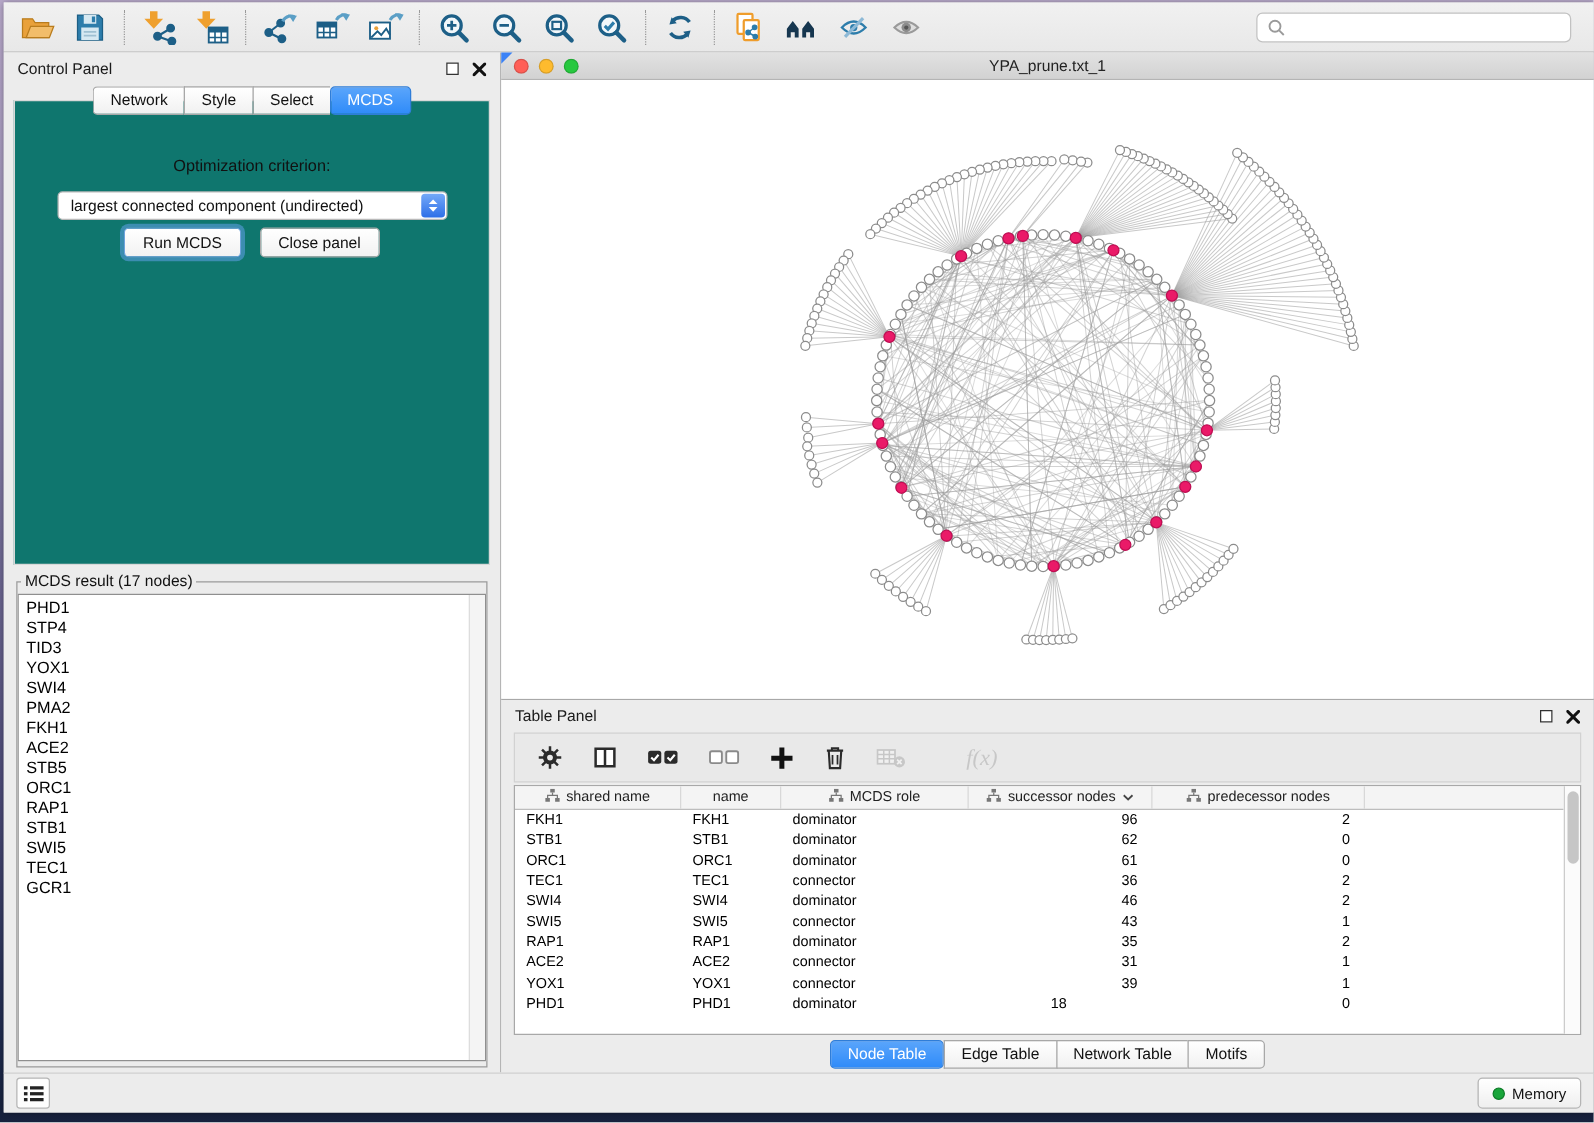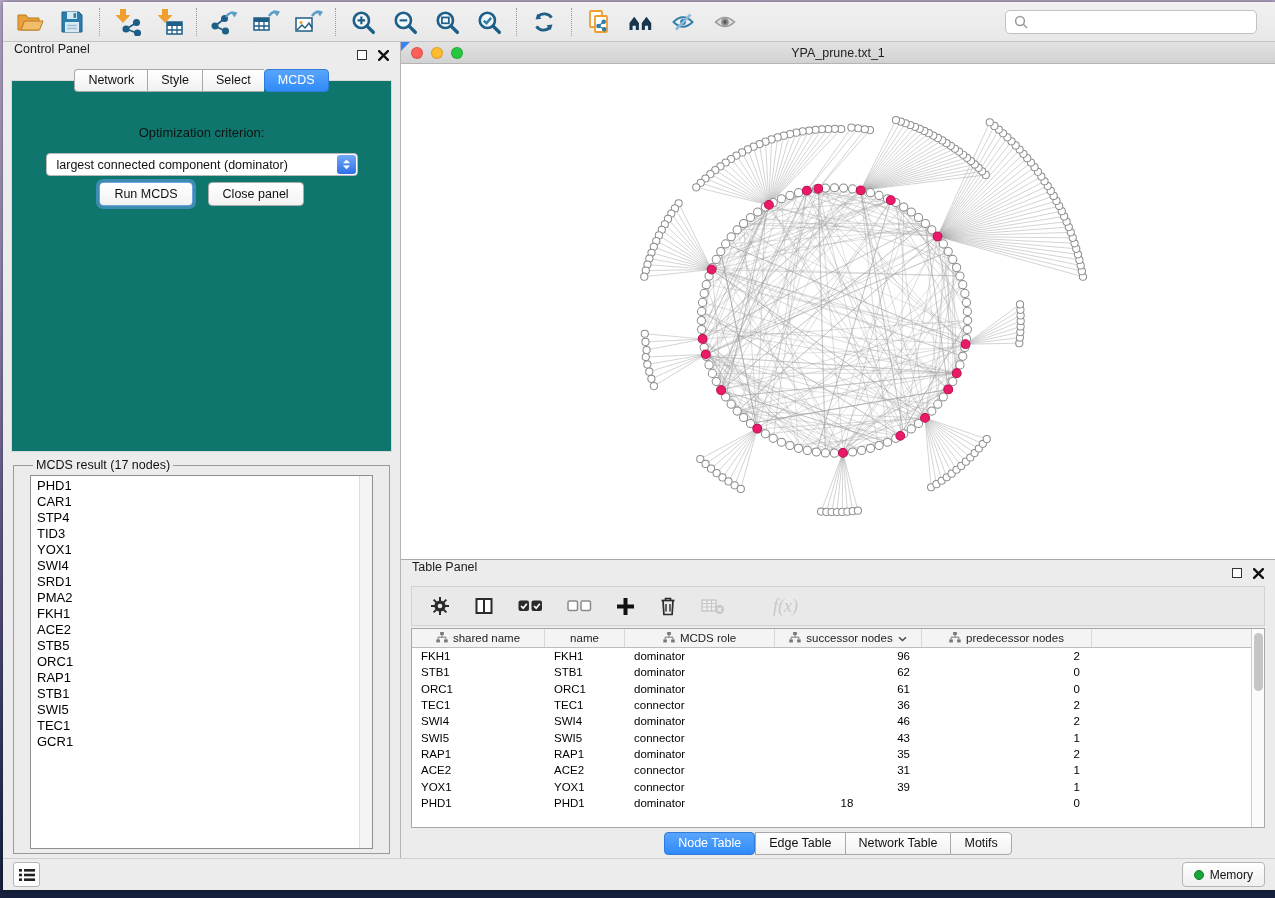--- a/index.html
+++ b/index.html
@@ -20,21 +20,21 @@
   .search-wrap svg { flex:0 0 auto; margin-right:6px; }
   .search-wrap input { border:none; outline:none; flex:1; min-width:0; font-size:12px; background:transparent;
     font-family:"Liberation Sans",sans-serif; }
 
   
   .main { flex:1; display:flex; min-height:0; }
 
   
   .control-panel { width:398px; flex:0 0 auto; display:flex; flex-direction:column; background:#ececec;
     border-right:1px solid #b5b5b5; }
-  .panel-header { height:26px; flex:0 0 auto; display:flex; padding:0 11px;
+  .panel-header { height:26px; flex:0 0 auto; display:flex; align-items:center; padding:0 11px;
     font-size:12.5px; color:#1a1a1a; }
   .win-btns { margin-left:auto; display:flex; gap:11px; align-items:center; }
   .float-btn { width:10px; height:10px; border:1.6px solid #333; background:#fff; display:inline-block; cursor:pointer; }
   .close-btn { background:none; border:none; padding:0; cursor:pointer; display:flex; }
 
   .tabbar { display:flex; justify-content:center; margin-top:1px; position:relative; z-index:2; }
   .tab { font-size:12.5px; padding:3px 13px 4px; background:linear-gradient(#ffffff,#f1f1f1);
     border:1px solid #a8a8a8; border-right:none; color:#111; cursor:pointer;
     font-family:"Liberation Sans",sans-serif; }
   .tab:first-child { border-radius:4px 0 0 4px; }
@@ -48,21 +48,21 @@
   .select { width:312px; height:23px; background:#fff; border:1px solid #b9b9b9; border-radius:4px;
     display:flex; align-items:center; font-size:12.5px; color:#111; padding-left:10px; position:relative; cursor:pointer; }
   .select .stepper { position:absolute; right:1px; top:1px; bottom:1px; width:19px; border-radius:3px;
     background:linear-gradient(#74a9f8,#2e6fe8); display:flex; align-items:center; justify-content:center; }
   .btn-row { display:flex; justify-content:center; gap:15px; margin-top:6px; }
   .btn { height:24px; padding:0 14px; font-size:12.5px; color:#111; cursor:pointer;
     background:linear-gradient(#ffffff,#f2f2f2); border:1px solid #ababab; border-radius:4px;
     font-family:"Liberation Sans",sans-serif; }
   .btn.focused { box-shadow:0 0 0 3px rgba(98,160,234,.55); border-color:#6ea3dd; }
 
-  .result-box { margin:6px 10px 4px; border:1px solid #9a9a9a; padding:3px 16px 4px; display:flex;
+  .result-box { margin:6px 10px 4px; border:1px solid #9a9a9a; padding:3px 0 4px; display:flex;
     flex:1; min-height:0; }
   .result-box legend { font-size:12.5px; color:#111; padding:0 3px; margin-left:3px; }
   .result-inner { flex:1; background:#fff; border:1px solid #8f8f8f; display:flex; min-height:0; }
   .result-items { flex:1; overflow:hidden; padding:2px 0 0 6px; }
   .result-item { font-size:13px; line-height:16px; color:#000; }
   .result-vscroll { width:13px; flex:0 0 auto; background:#f4f4f4; border-left:1px solid #ddd; }
 
   
   .right-col { flex:1; display:flex; flex-direction:column; min-width:0; }
 
@@ -296,45 +296,43 @@
       <div class="tabbar" id="cp-tabs">
             <button class="tab">Network</button>
             <button class="tab">Style</button>
             <button class="tab">Select</button>
             <button class="tab active">MCDS</button>
           </div>
       <div class="tab-content">
         <div class="opt-label">Optimization criterion:</div>
         <div class="select-row">
           <div class="select">
-            <span>largest connected component (dominator)</span>
+            <span>largest connected component (undirected)</span>
             <span class="stepper">
               <svg width="9" height="11" viewBox="0 0 9 11">
                 <polygon points="4.5,0.5 8,4.2 1,4.2" fill="#fff"></polygon>
                 <polygon points="1,6.6 8,6.6 4.5,10.3" fill="#fff"></polygon>
               </svg>
             </span>
           </div>
         </div>
         <div class="btn-row">
           <button class="btn focused">Run MCDS</button>
           <button class="btn">Close panel</button>
         </div>
       </div>
       <fieldset class="result-box">
         <legend>MCDS result (17 nodes)</legend>
         <div class="result-inner">
           <div class="result-items" id="result-list">
                 <div class="result-item">PHD1</div>
-                <div class="result-item">CAR1</div>
                 <div class="result-item">STP4</div>
                 <div class="result-item">TID3</div>
                 <div class="result-item">YOX1</div>
                 <div class="result-item">SWI4</div>
-                <div class="result-item">SRD1</div>
                 <div class="result-item">PMA2</div>
                 <div class="result-item">FKH1</div>
                 <div class="result-item">ACE2</div>
                 <div class="result-item">STB5</div>
                 <div class="result-item">ORC1</div>
                 <div class="result-item">RAP1</div>
                 <div class="result-item">STB1</div>
                 <div class="result-item">SWI5</div>
                 <div class="result-item">TEC1</div>
                 <div class="result-item">GCR1</div>

